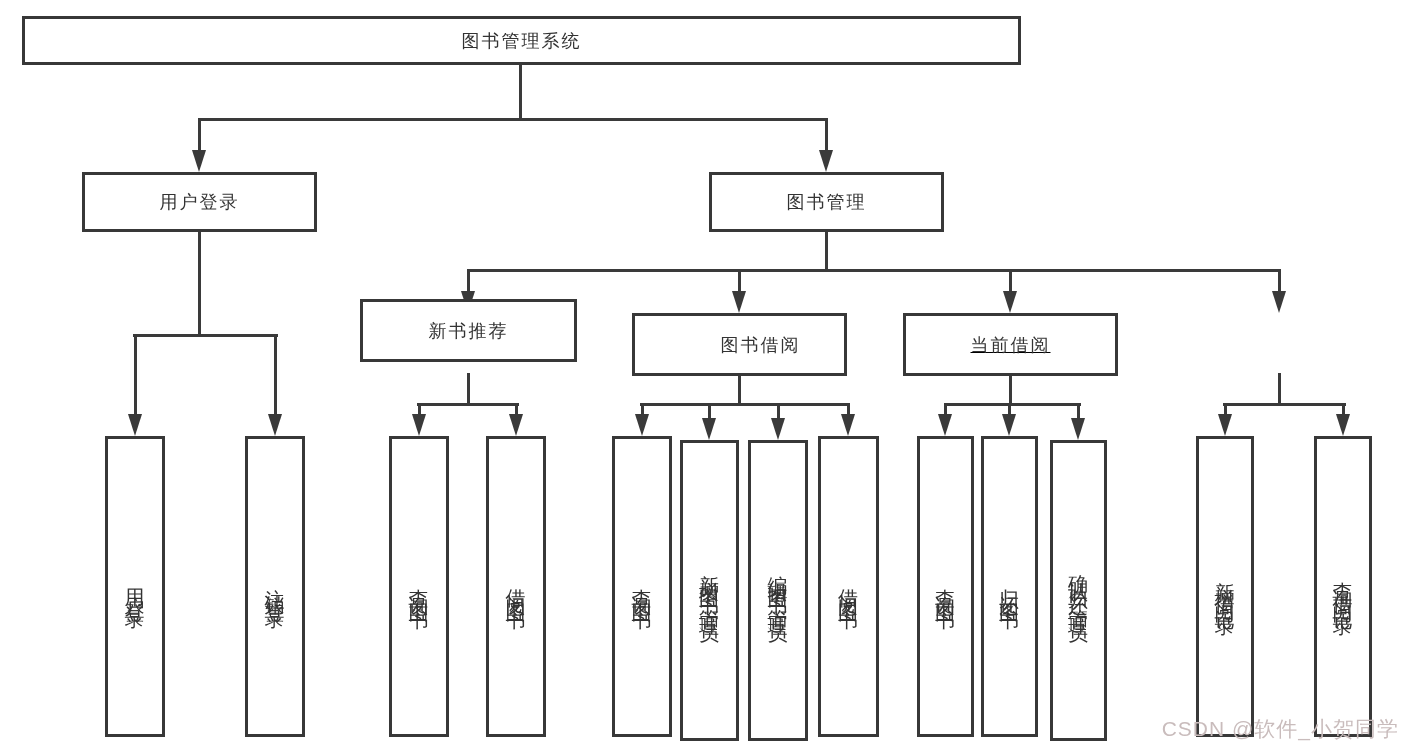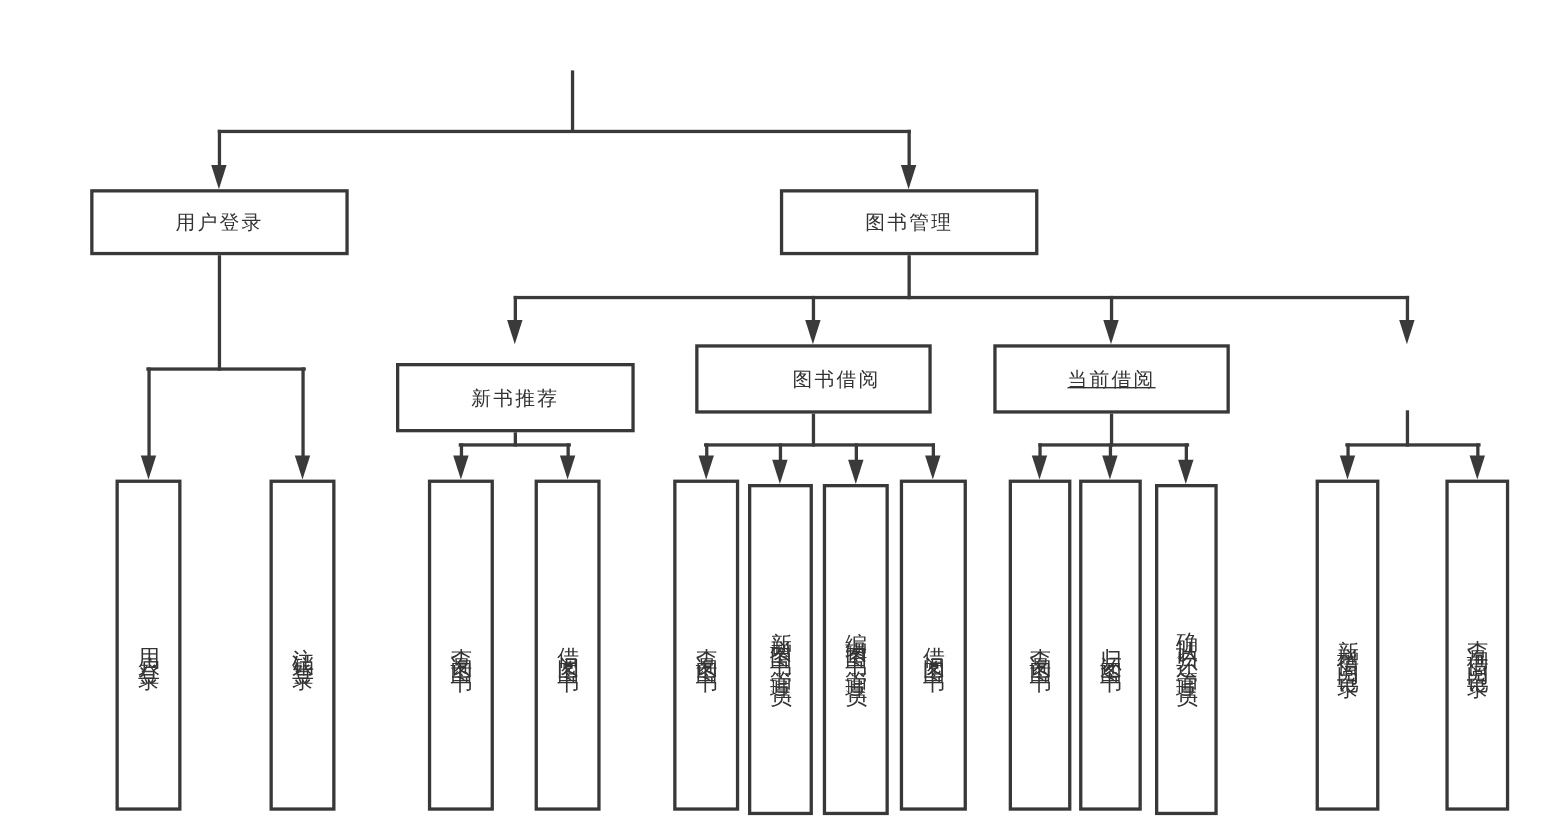--- a/index.html
+++ b/index.html
@@ -70,29 +70,32 @@
     letter-spacing: 1px;
     z-index: 10;
     white-space: nowrap;
   }
 </style>
 </head>
 <body>
 
 <div class="canvas">
 
+  <div class="box h" style="left:22px; top:16px; width:999px; height:49px;">
+    <span>图书管理系统</span>
+  </div>
 
   <div class="box h" style="left:82px; top:172px; width:235px; height:60px;">
     <span>用户登录</span>
   </div>
   <div class="box h" style="left:709px; top:172px; width:235px; height:60px;">
     <span>图书管理</span>
   </div>
 
-  <div class="box h" style="left:360px; top:330px; width:217px; height:63px;">
+  <div class="box h" style="left:360px; top:299px; width:217px; height:63px;">
     <span>新书推荐</span>
   </div>
   <div class="box h" style="left:632px; top:313px; width:215px; height:63px;padding-left:42px;">
     <span>图书借阅</span>
   </div>
   <div class="box h" style="left:903px; top:313px; width:215px; height:63px;text-decoration:underline;">
     <span>当前借阅</span>
   </div>
 
   <div class="box v" style="left:105px; top:436px; width:60px; height:301px;">
@@ -191,14 +194,15 @@
   <div class="vline" style="left:1077px; top:403px; height:18px;"></div>
   <div class="arrow" style="left:1071px; top:418px;"></div>
 
   <div class="vline" style="left:1278px; top:373px; height:33px;"></div>
   <div class="hline" style="left:1223px; top:403px; width:123px;"></div>
   <div class="vline" style="left:1224px; top:403px; height:14px;"></div>
   <div class="arrow" style="left:1218px; top:414px;"></div>
   <div class="vline" style="left:1342px; top:403px; height:14px;"></div>
   <div class="arrow" style="left:1336px; top:414px;"></div>
 
+  <div class="watermark">CSDN @软件_小贺同学</div>
 
 </div>
 
 </body></html>

